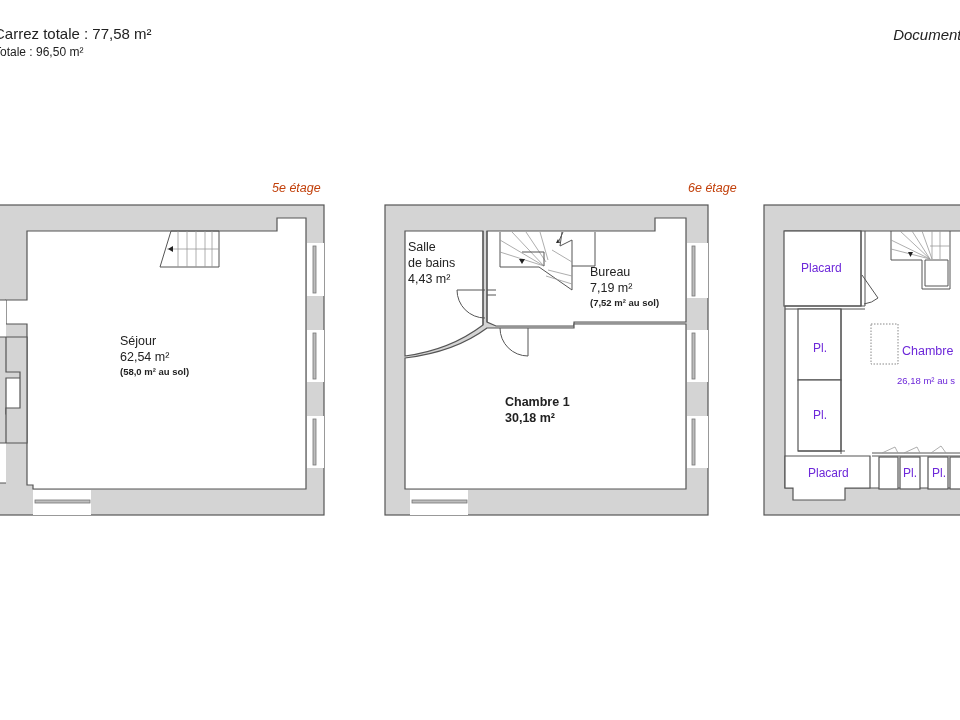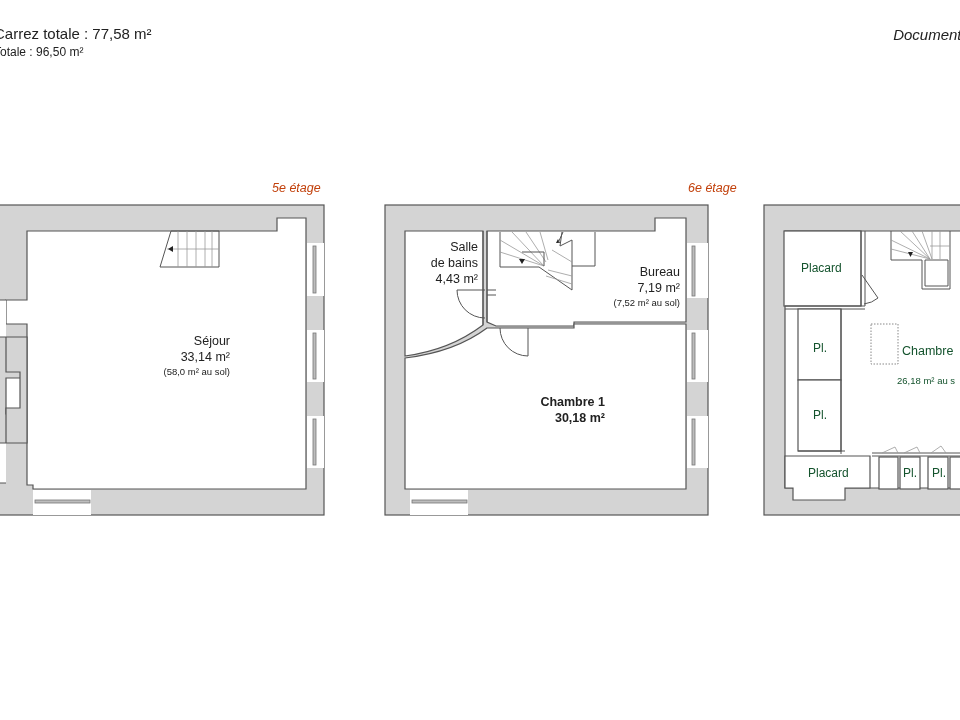--- a/index.html
+++ b/index.html
@@ -6,25 +6,25 @@
   body {
     width: 960px; height: 720px; background: #ffffff; position: relative; overflow: hidden;
     font-family: "Liberation Sans", "DejaVu Sans", sans-serif; color: #222;
   }
   .header-left { position: absolute; left: -6px; top: 24px; }
   .header-left .l1 { font-size: 15px; line-height: 20px; color: #222; }
   .header-left .l2 { font-size: 12px; line-height: 16px; color: #222; }
   .header-right { position: absolute; right: -14px; top: 26px; font-size: 15px; font-style: italic; color: #222; }
   .floor-label { position: absolute; font-size: 12.5px; font-style: italic; color: #c2410c; }
   svg.plan { position: absolute; left: 0; top: 0; }
-  .room-text { position: absolute; text-align: right; color: #222; white-space: nowrap; }
+  .room-text { position: absolute; text-align: left; color: #222; white-space: nowrap; }
   .room-name { font-size: 12.5px; line-height: 16px; }
   .room-area { font-size: 12.5px; line-height: 16px; }
-  .room-sub { font-size: 9.5px; line-height: 13px; }
-  .small-label { position: absolute; font-size: 12px; color: #14532d; white-space: nowrap; }
+  .room-sub { font-size: 9.5px; line-height: 13px; font-weight: bold; }
+  .small-label { position: absolute; font-size: 12px; color: #6d28d9; white-space: nowrap; }
 </style>
 </head>
 <body>
 
 <div class="header-left">
   <div class="l1">Carrez totale : 77,58 m²</div>
   <div class="l2">Totale : 96,50 m²</div>
 </div>
 <div class="header-right">Document n</div>
 
@@ -133,21 +133,21 @@
     <rect class="room" x="879" y="457" width="19" height="32"></rect>
     <rect class="room" x="900" y="457" width="20" height="32"></rect>
     <rect class="room" x="928" y="457" width="20" height="32"></rect>
     <rect class="room" x="950" y="457" width="12" height="32"></rect>
     <path class="light" d="M882,453 L895,447 L898,453 M904,453 L917,447 L920,453 M931,453 L941,446 L946,453"></path>
   </g>
 </svg>
 
 <div class="room-text" style="left:120px; top:333px; width:110px;">
   <div class="room-name">Séjour</div>
-  <div class="room-area">33,14 m²</div>
+  <div class="room-area">62,54 m²</div>
   <div class="room-sub">(58,0 m² au sol)</div>
 </div>
 
 <div class="room-text" style="left:408px; top:239px; width:70px;">
   <div class="room-name">Salle</div>
   <div class="room-name">de bains</div>
   <div class="room-area">4,43 m²</div>
 </div>
 <div class="room-text" style="left:590px; top:264px; width:90px;">
   <div class="room-name">Bureau</div>

